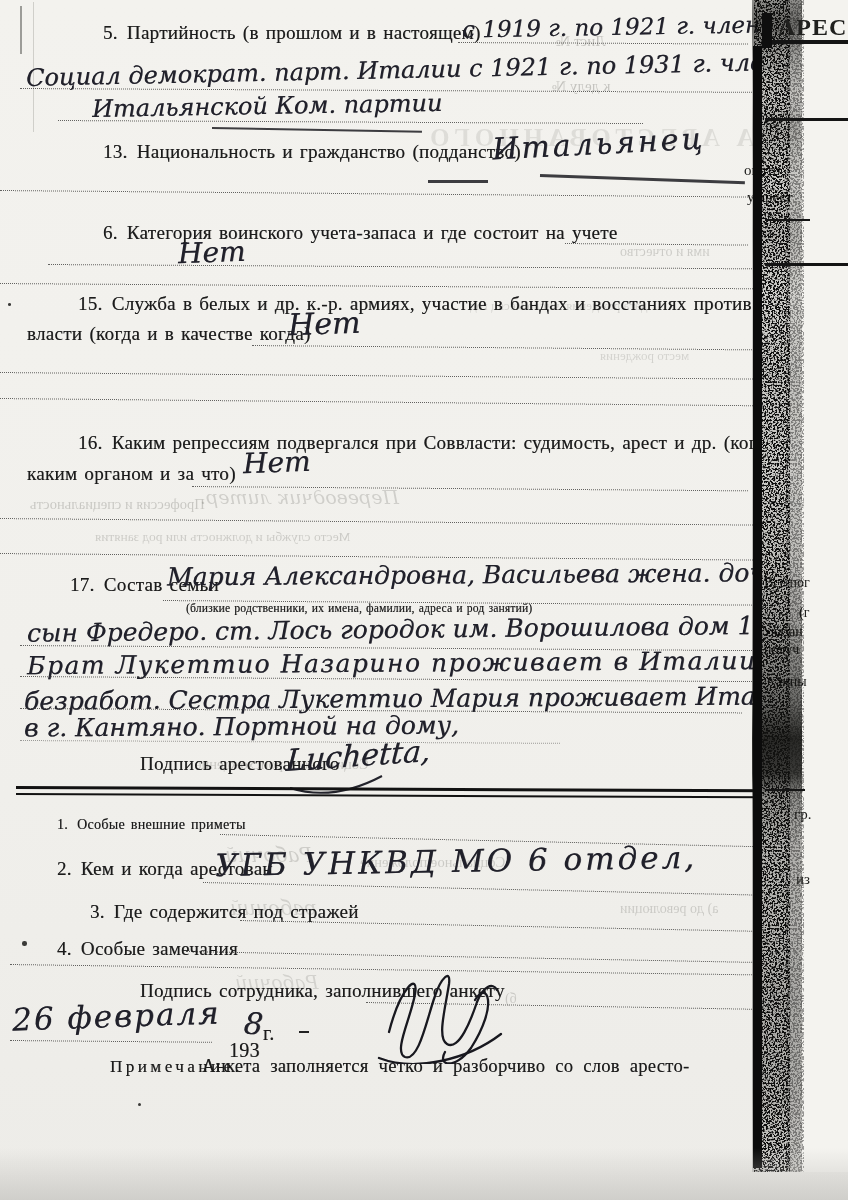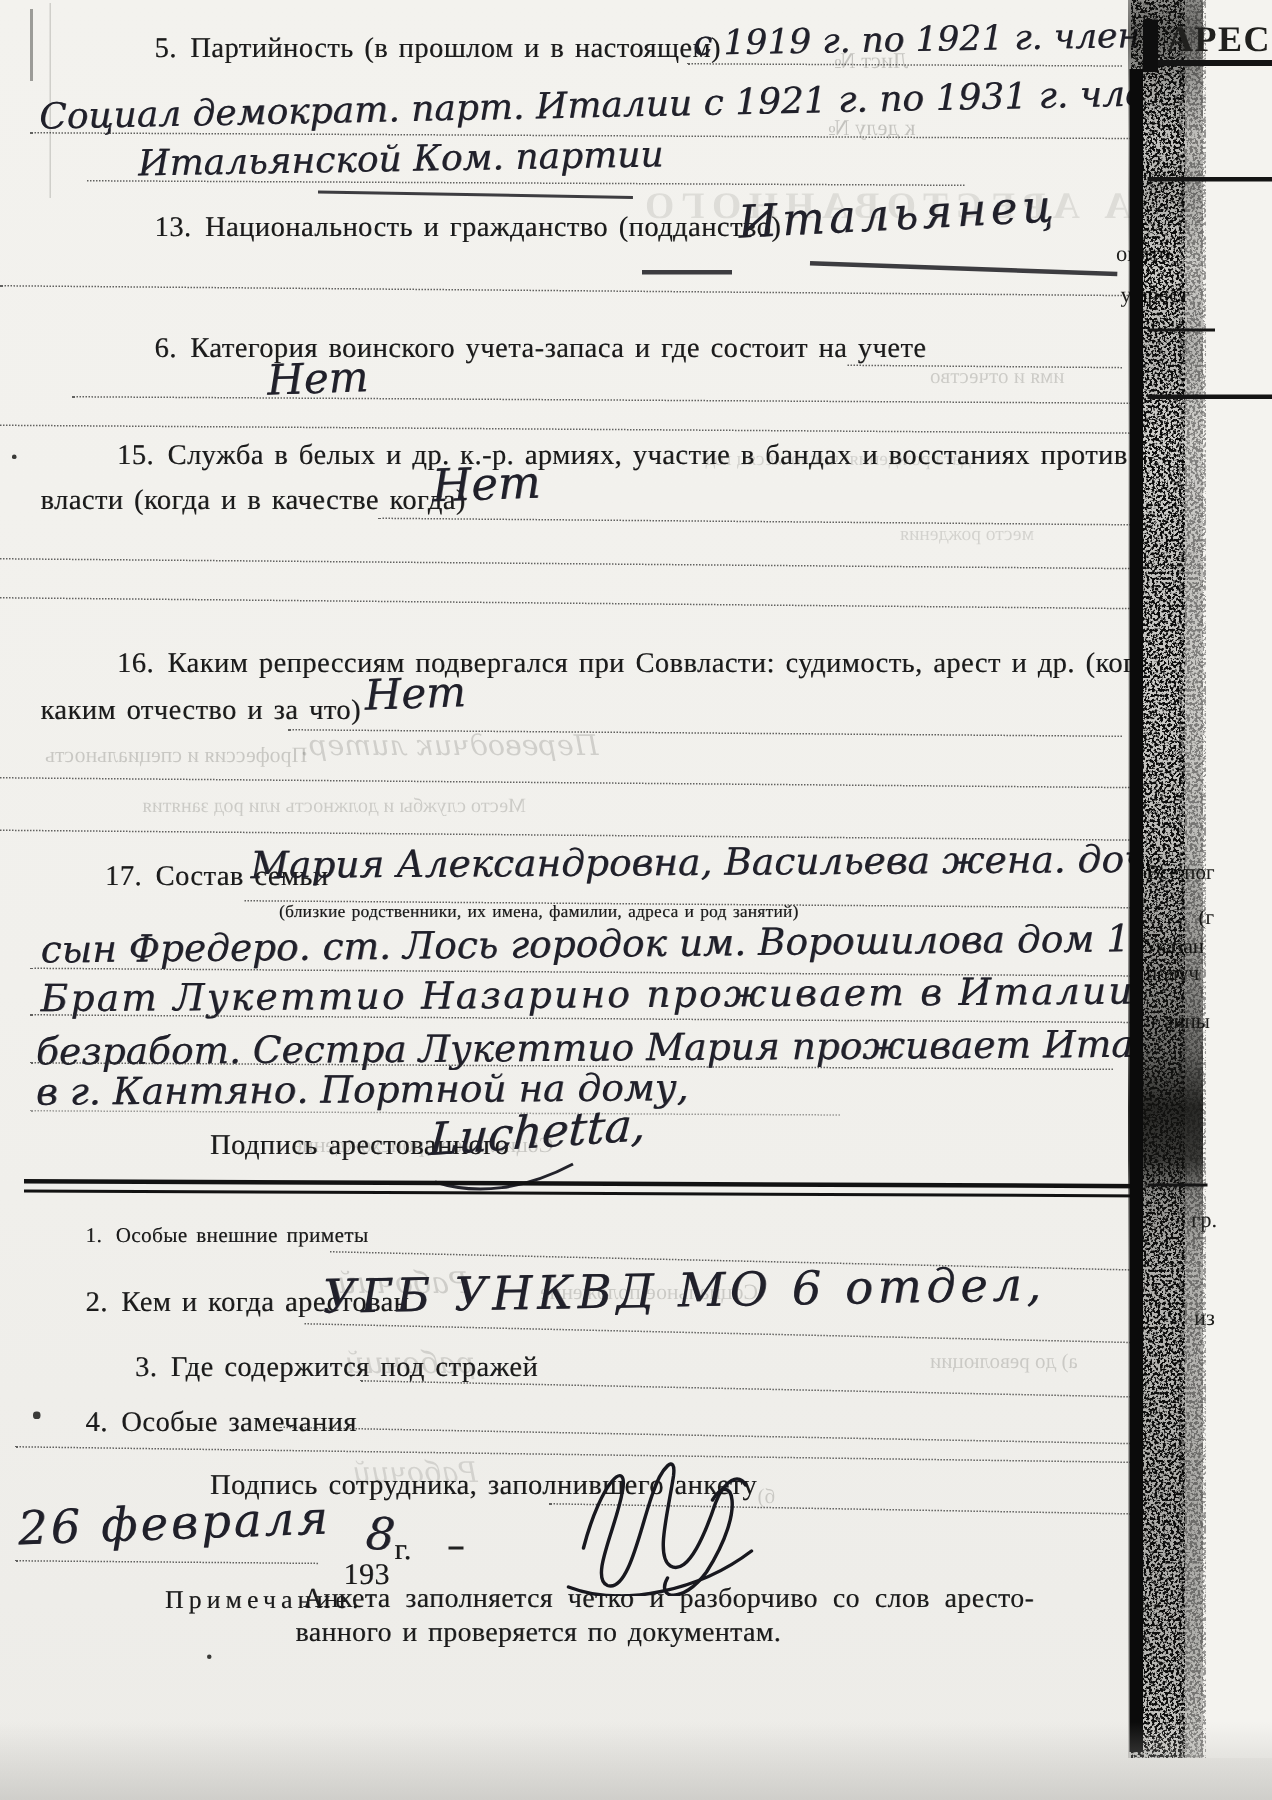--- a/index.html
+++ b/index.html
@@ -199,21 +199,21 @@
   <span class="abs dl d7"></span>
 
   <div class="abs pr p15a"><span class="no">15.</span><span>Служба в белых и др. к.-р. армиях, участие в бандах и восстаниях против (Сов</span></div>
   <div class="abs pr p15b"><span>власти (когда и в качестве когда)</span></div>
   <span class="abs hw h15">Нет</span>
   <span class="abs dl d8"></span>
   <span class="abs dl d9"></span>
   <span class="abs dl d10"></span>
 
   <div class="abs pr p16a"><span class="no">16.</span><span>Каким репрессиям подвергался при Соввласти: судимость, арест и др. (когда,</span></div>
-  <div class="abs pr p16b"><span>каким отчество и за что)</span></div>
+  <div class="abs pr p16b"><span>каким органом и за что)</span></div>
   <span class="abs hw h16">Нет</span>
   <span class="abs dl d11"></span>
   <span class="abs dl d12"></span>
   <span class="abs dl d13"></span>
 
   <div class="abs pr p17"><span class="no">17.</span><span>Состав семьи</span></div>
   <span class="abs hw h17a">Мария Александровна, Васильева жена. дочь Жана</span>
   <span class="abs dl d14"></span>
   <div class="abs pr p17s"><span>(близкие родственники, их имена, фамилии, адреса и род занятий)</span></div>
   <span class="abs hw h17b">сын Фредеро. ст. Лось городок им. Ворошилова дом 10 кв 5 домхоз</span>
@@ -256,21 +256,20 @@
   </svg>
   <span class="abs hw hdt">26 февраля</span>
   <span class="abs dl d25"></span>
   <span class="abs pr pyr">193</span>
   <span class="abs hw hyr">8</span>
   <span class="abs pr pys">г.</span>
   <span class="abs dsh"></span>
 
   <span class="abs pr ntl">Примечание.</span>
   <span class="abs pr nt1">Анкета заполняется четко и разборчиво со слов аресто-</span>
-  <span class="abs pr nt2">ванного и проверяется по документам.</span>
 
   <span class="abs sp s1"></span>
   <span class="abs sp s2"></span>
   <span class="abs sp s3"></span>
 
   <div class="abs rbase"></div>
   <span class="abs ef es1">онято</span>
   <span class="abs ef es2">у арест</span>
   <span class="abs ef es3">Все пог</span>
   <span class="abs ef es4">(г</span>

